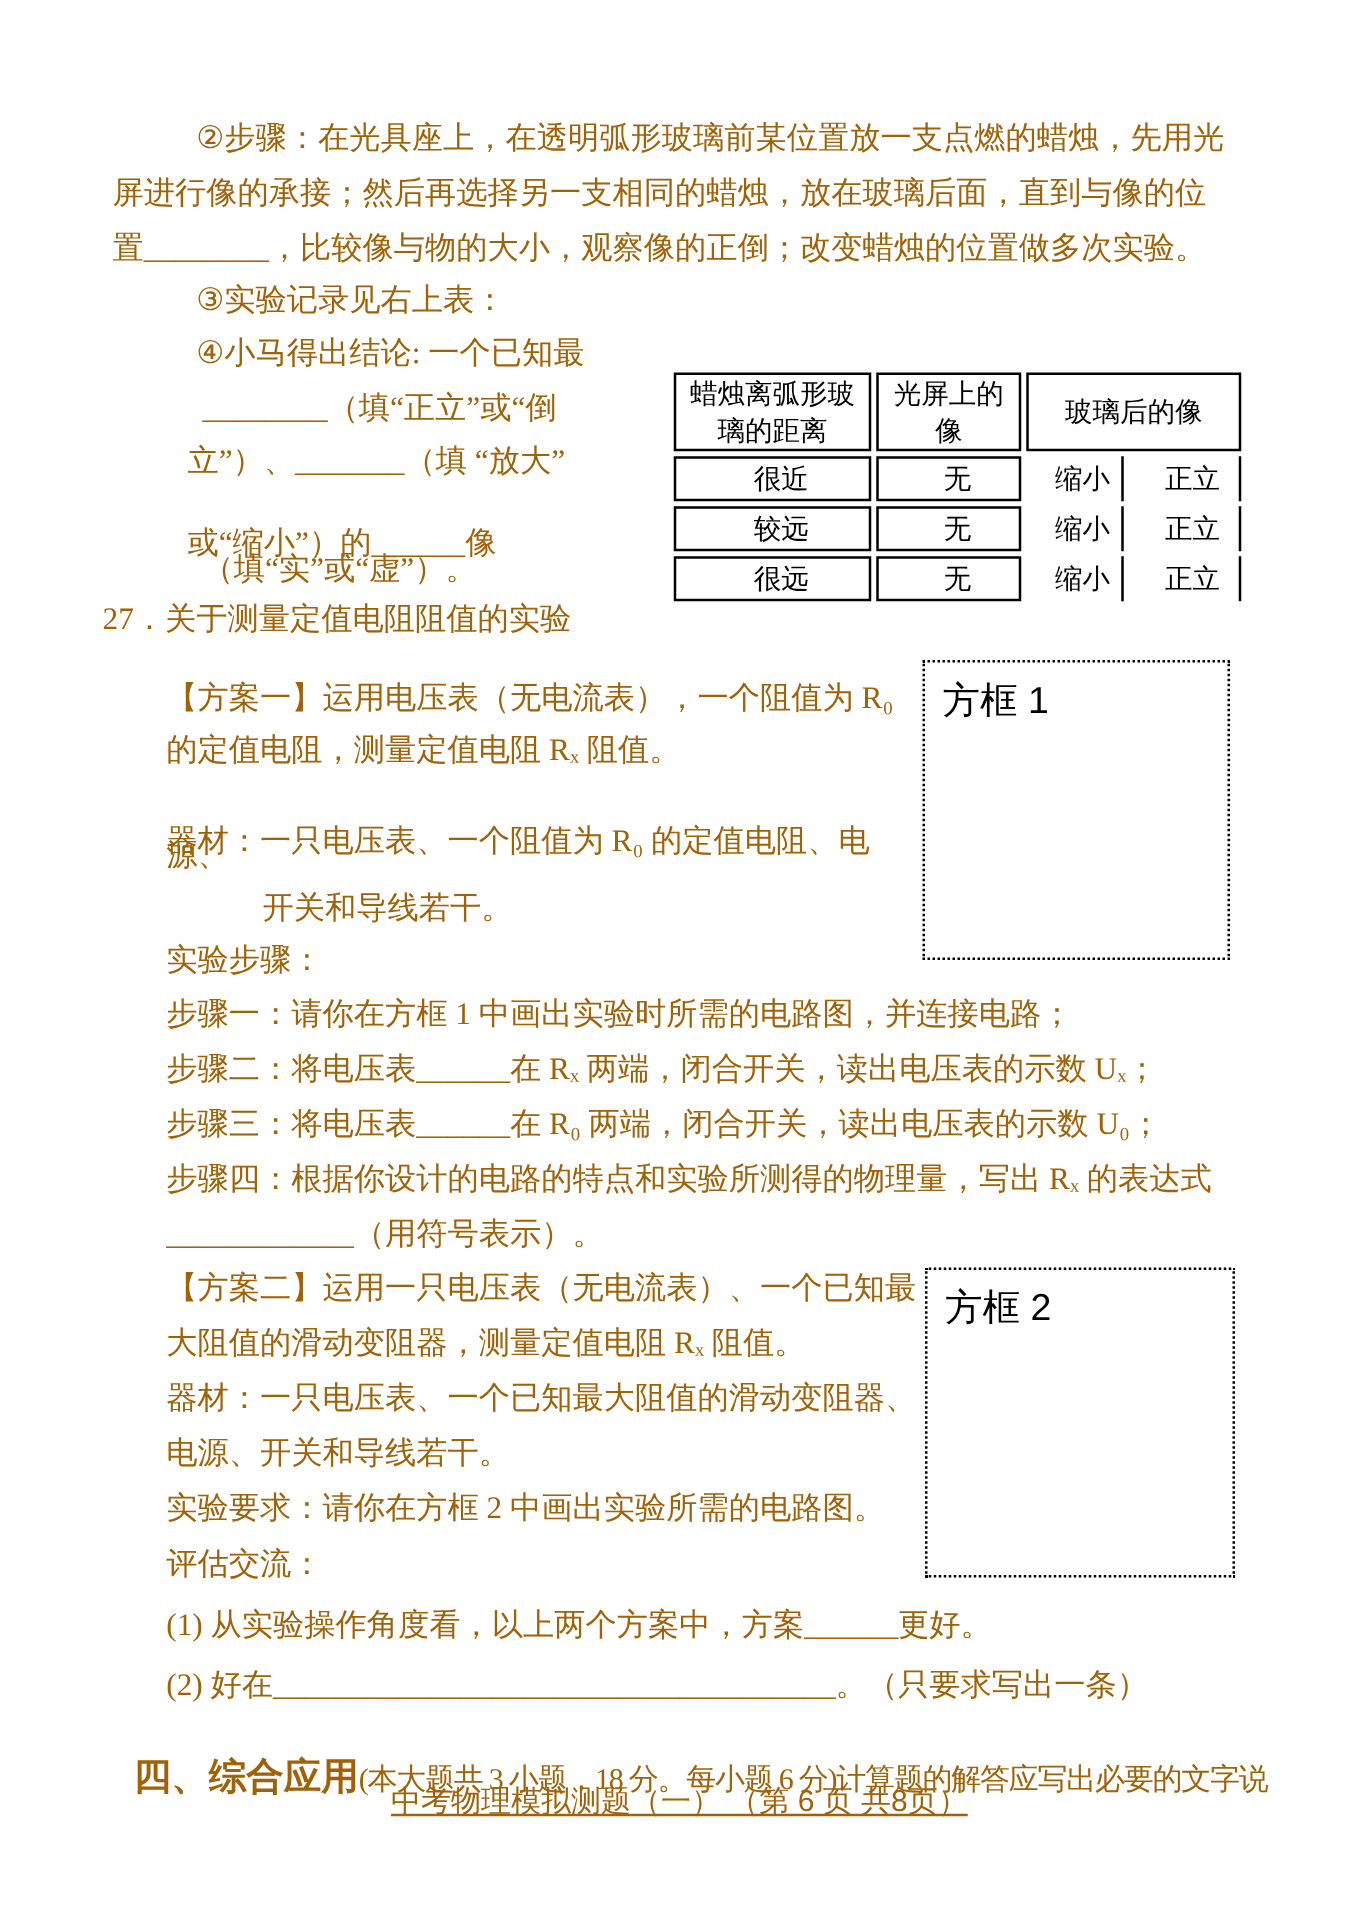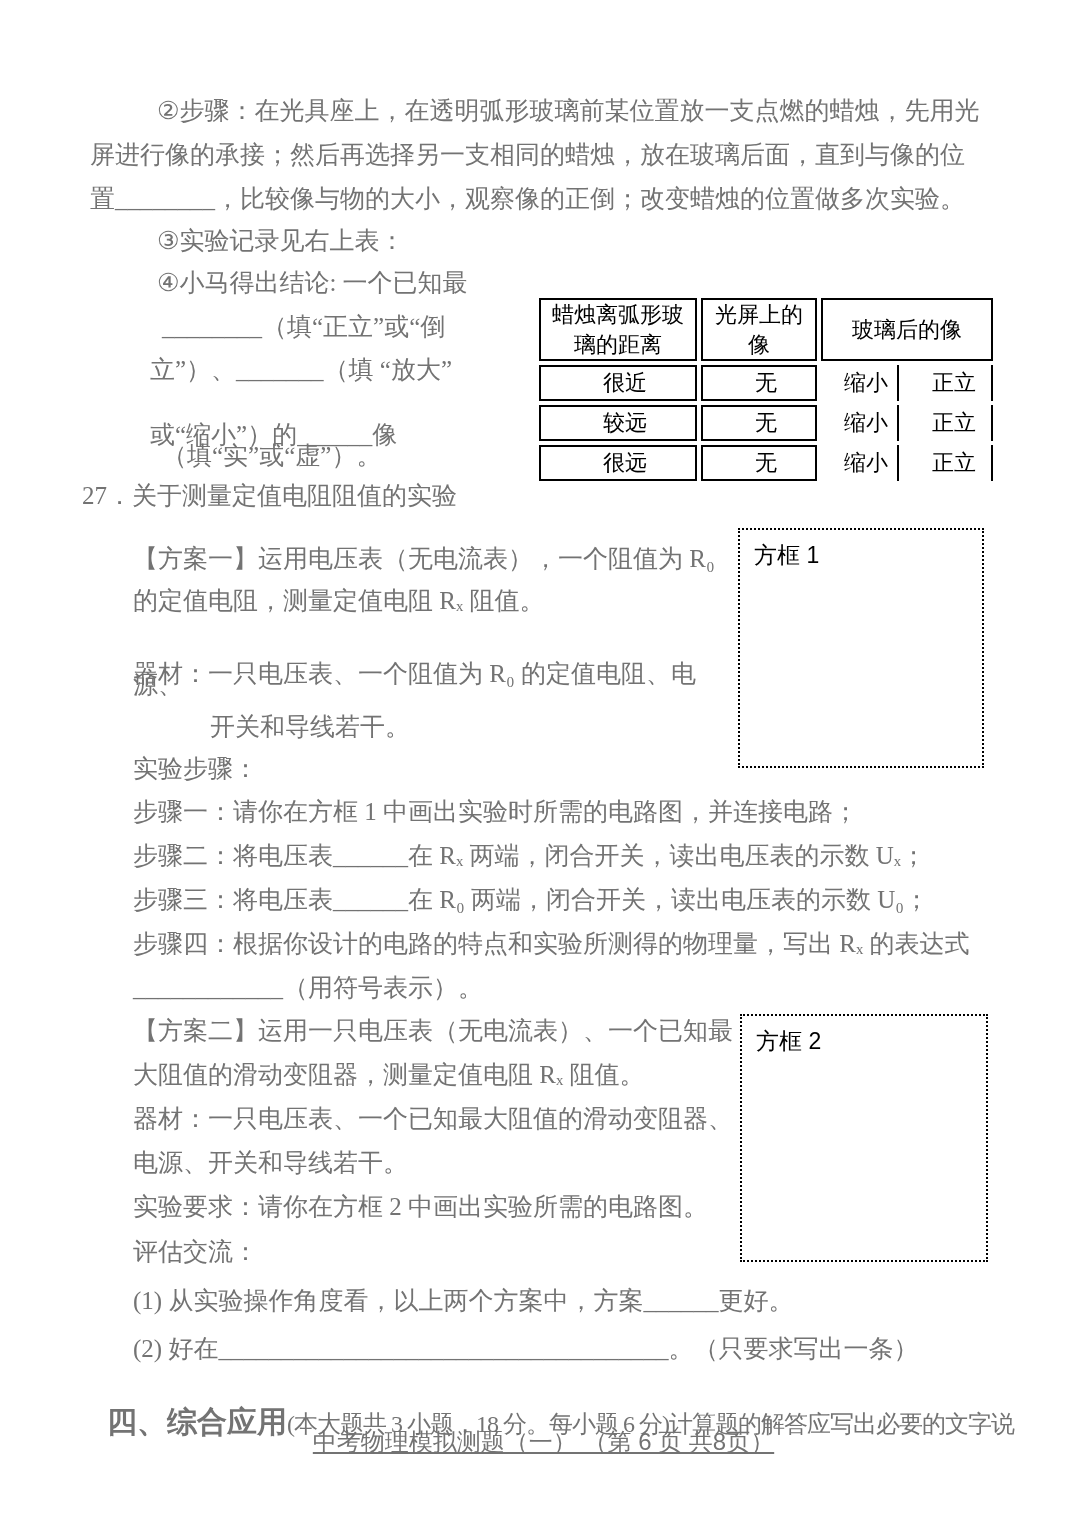--- a/index.html
+++ b/index.html
@@ -9,39 +9,39 @@
     background:#ffffff;
     color:#000;
     font-family:"Liberation Serif","DejaVu Serif","DejaVu Sans",serif;
     overflow:hidden;
   }
   .ln{
     position:absolute;
     white-space:pre;
     font-size:25px;
     line-height:1.15;
-    color:#737373;
+    color:#a16207;
   }
   .s4label{font-family:"Liberation Sans","DejaVu Sans",sans-serif;font-weight:bold;font-size:30px;}
   .s4rest{font-size:24px;letter-spacing:-1px;}
   .footer{
     left:0;width:1087px;text-align:center;
     font-family:"Liberation Sans","DejaVu Sans",sans-serif;
     font-size:24px;
     text-decoration:underline;
   }
   .dashbox{
     position:absolute;
     border:2px dotted #000;
     background:#fff;
     box-sizing:border-box;
   }
   .dashbox .lbl{
     position:absolute;top:10px;left:14px;
-    font-size:23px;
+    font-size:30px;
     font-family:"Liberation Sans","DejaVu Sans",sans-serif;
   }
   table.results{
     position:absolute;top:294px;left:535px;
     border-collapse:separate;border-spacing:4px;
     text-align:center;
     font-size:22px;
     table-layout:fixed;
   }
   table.results td{padding:0 2px;vertical-align:middle;box-sizing:border-box;}

